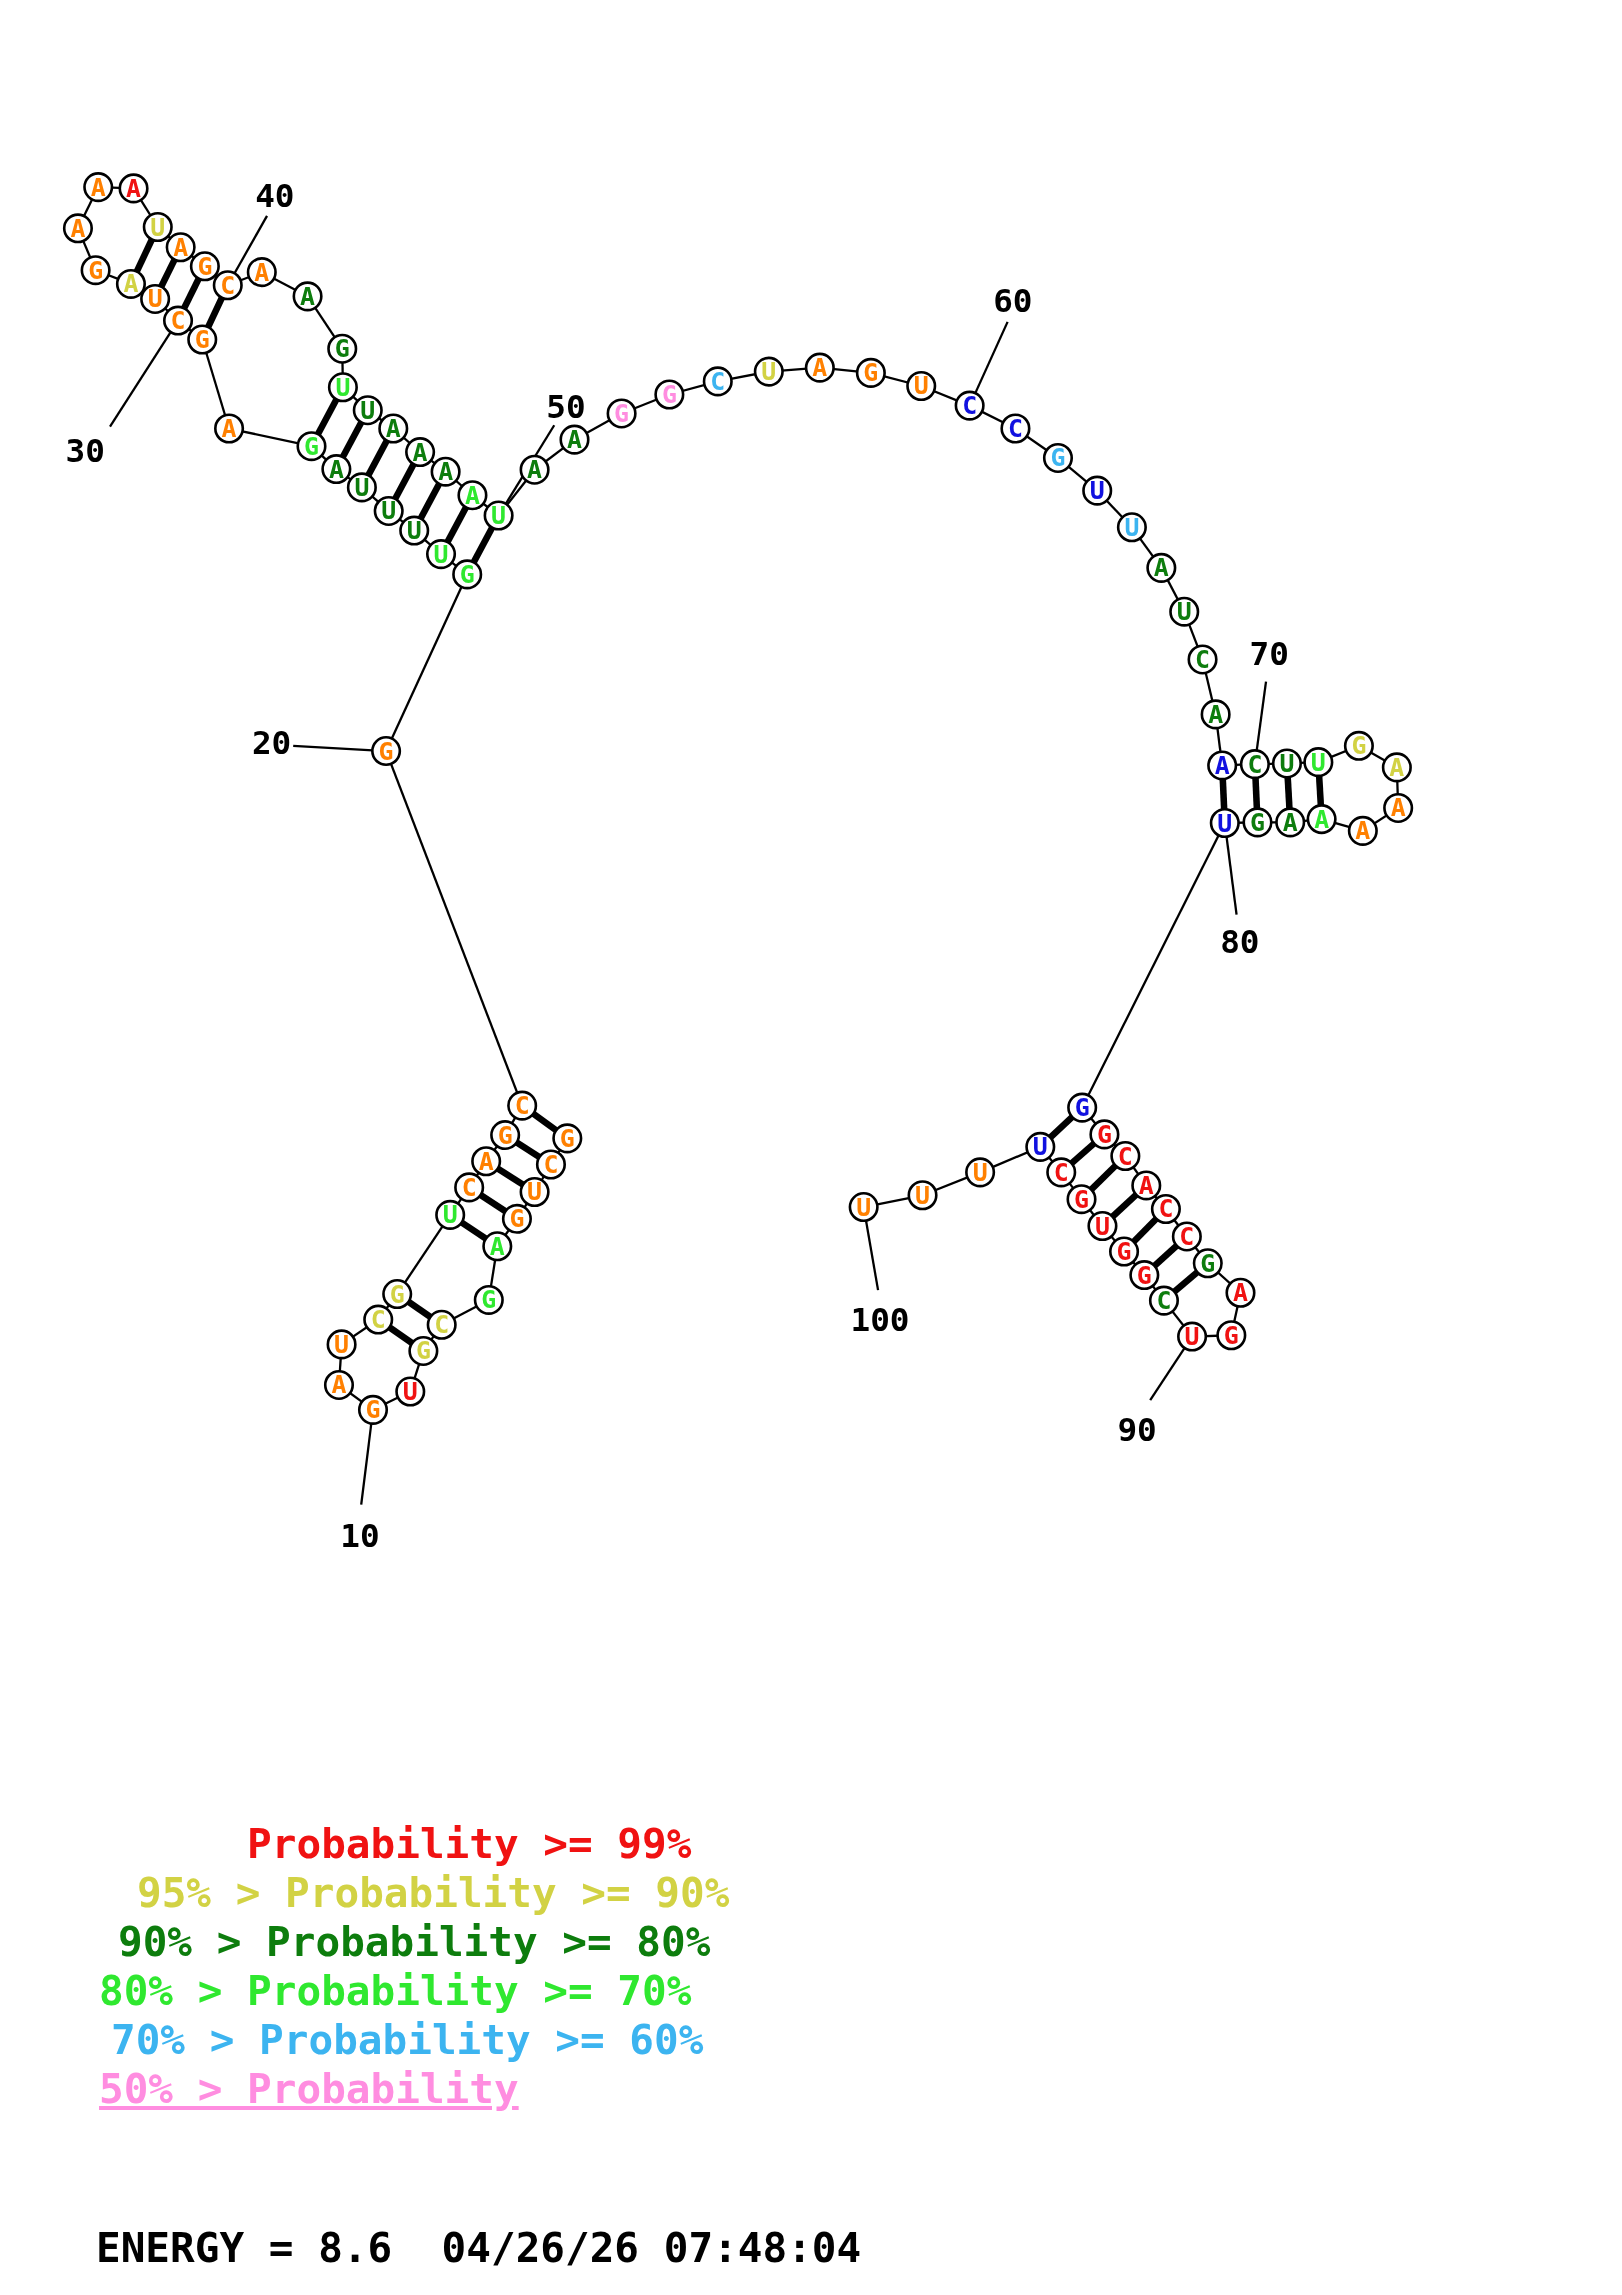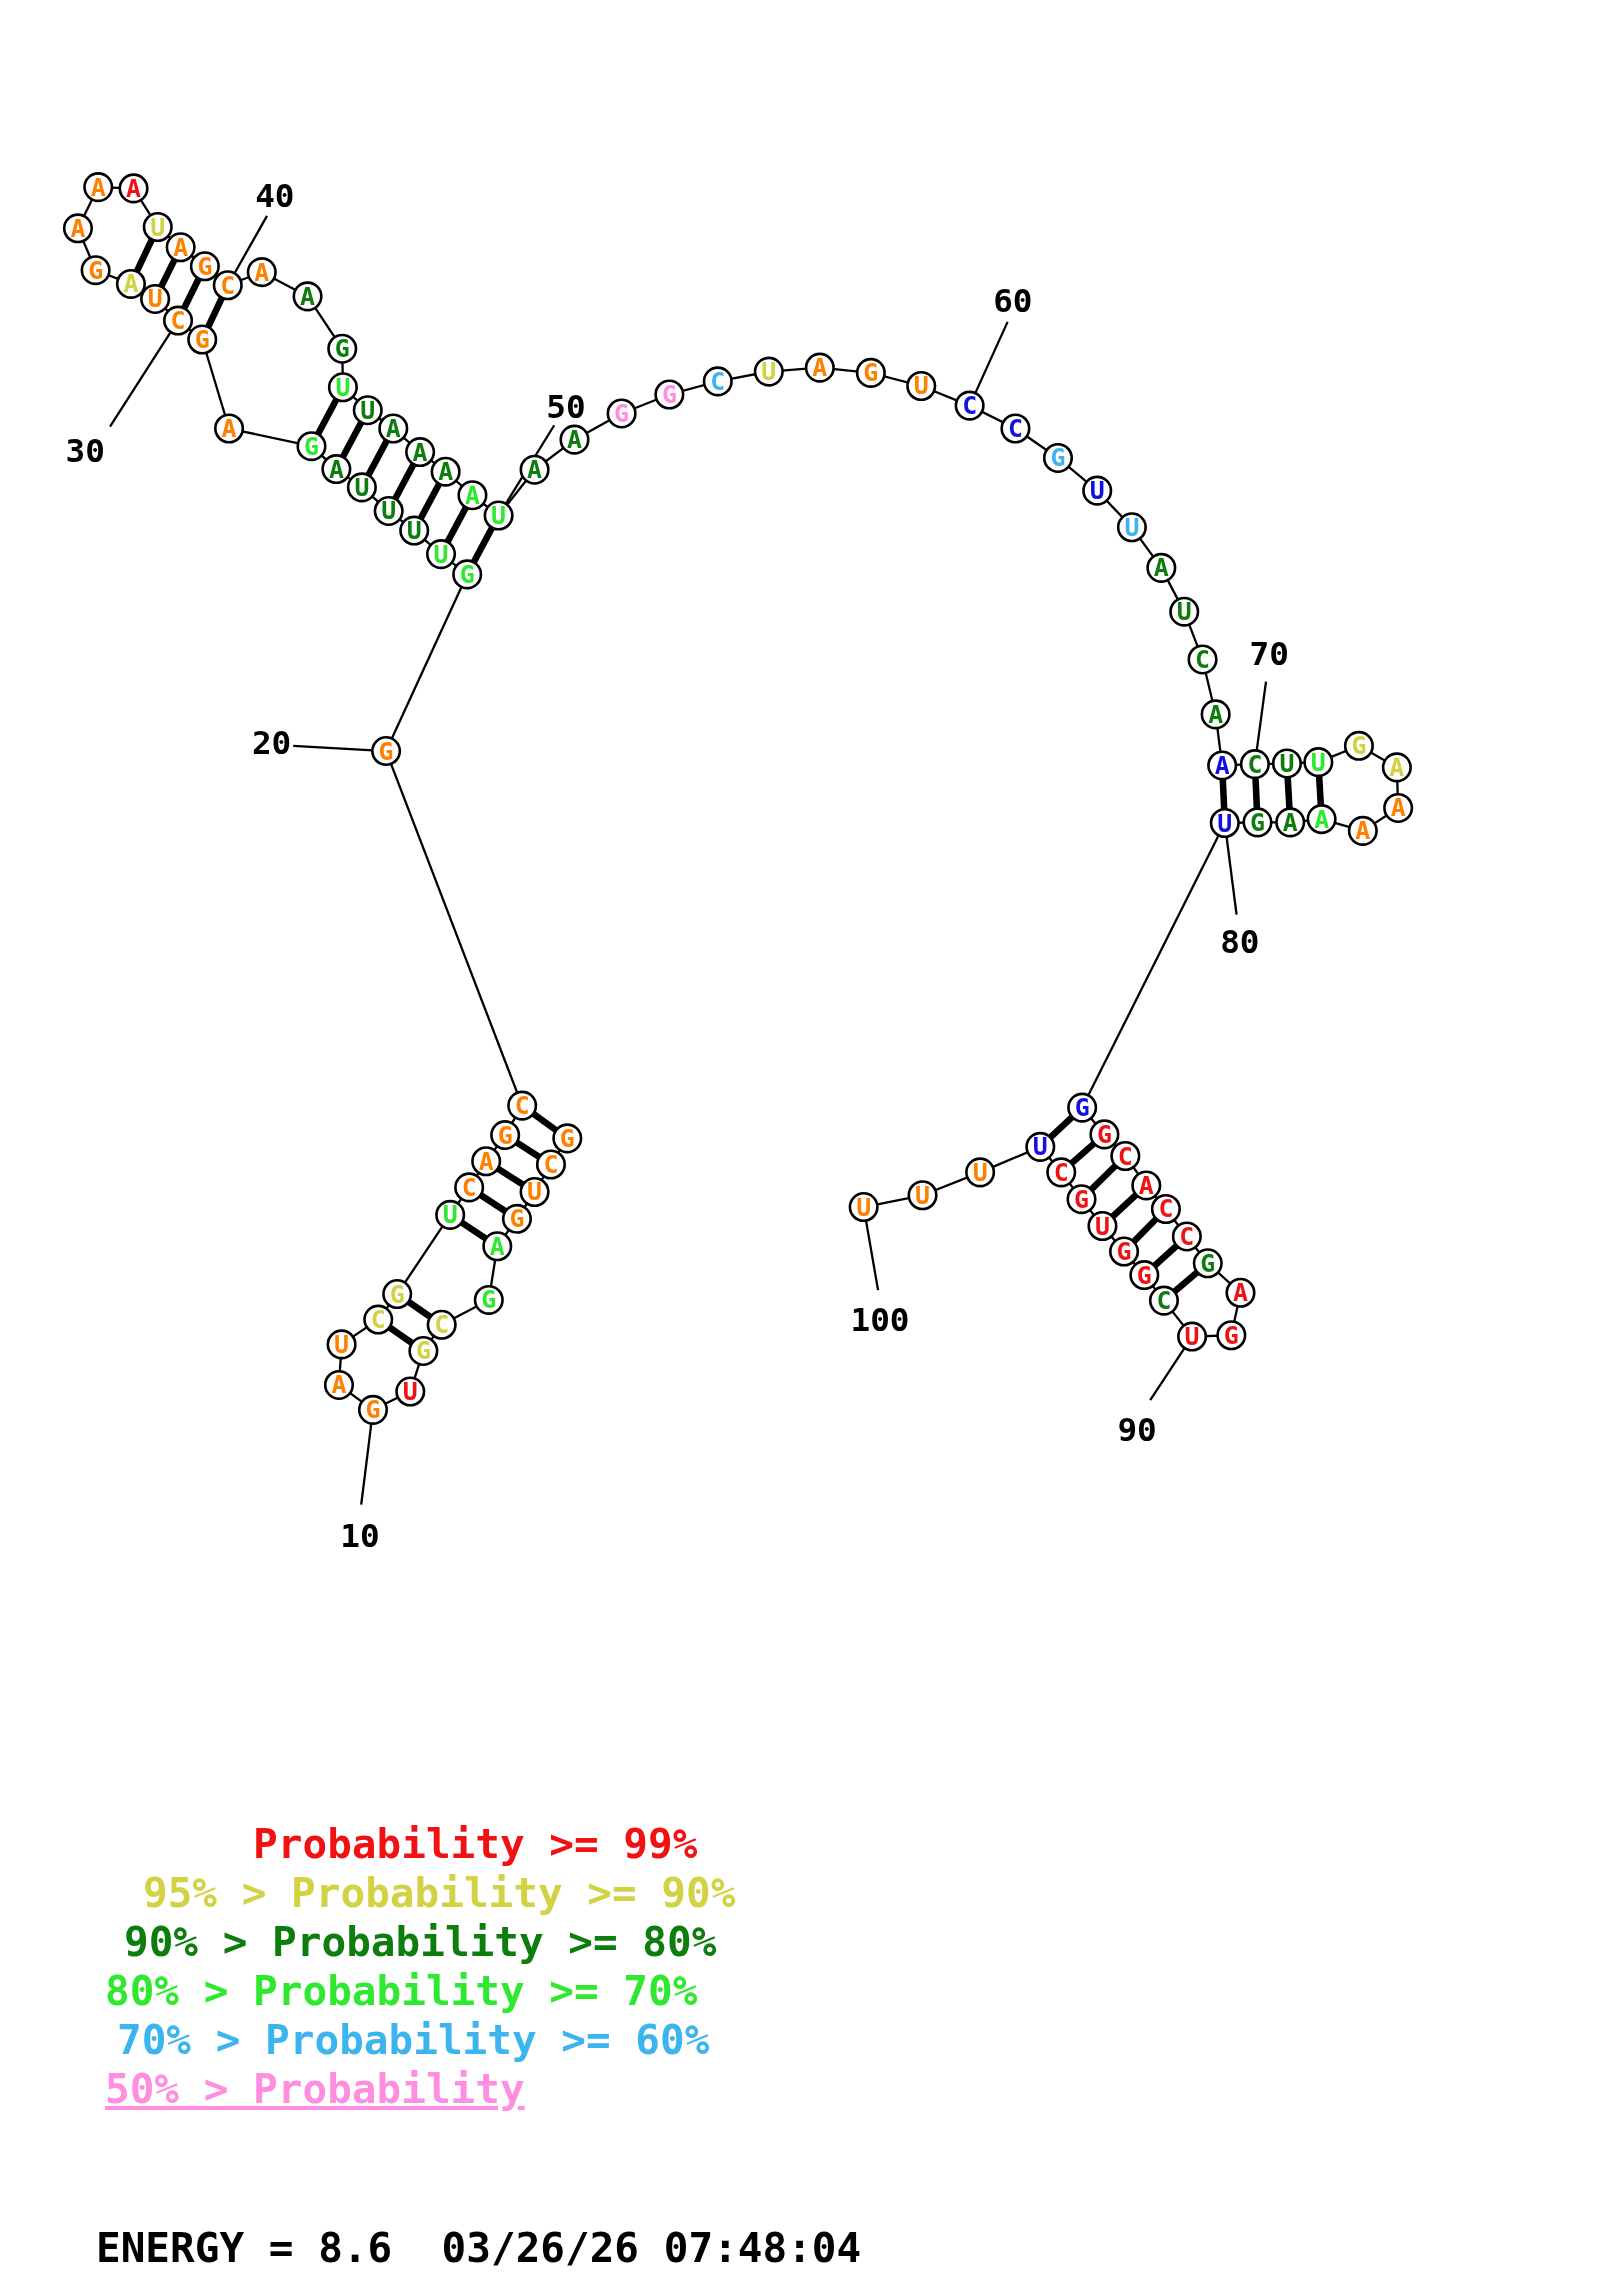--- a/index.html
+++ b/index.html
@@ -11,21 +11,21 @@
   .sheet {
     position: relative;
     width: 1622px; height: 2295px;
     background: #ffffff;
     overflow: hidden;
   }
   svg.structure {
     position: absolute; left: 0; top: 0;
   }
   .legend {
-    position: absolute; left: 105px; top: 1820px;
+    position: absolute; left: 99px; top: 1820px;
   }
   .legend-row {
     height: 49px; line-height: 49px;
     font-size: 41px; font-weight: bold;
     white-space: pre;
   }
   .energy-line {
     position: absolute; left: 96px; top: 2224px;
     font-size: 41px; font-weight: bold;
     color: #000000; white-space: pre;
@@ -589,16 +589,16 @@
 
   <div class="legend">
     <div class="legend-row" style="color: rgb(240, 18, 18);">      Probability &gt;= 99%</div>
     <div class="legend-row" style="color: rgb(210, 210, 68); margin-left: 38px;">95% &gt; Probability &gt;= 90%</div>
     <div class="legend-row" style="color: rgb(13, 125, 13); text-align: center;">90% &gt; Probability &gt;= 80%</div>
     <div class="legend-row" style="color: rgb(47, 232, 47);">80% &gt; Probability &gt;= 70%</div>
     <div class="legend-row" style="color: rgb(60, 180, 240); margin-left: 12px;">70% &gt; Probability &gt;= 60%</div>
     <div class="legend-row" style="color: rgb(255, 141, 224); text-decoration: underline;">50% &gt; Probability</div>
   </div>
 
-  <div class="energy-line">ENERGY = 8.6  03/26/26 07:48:04</div>
+  <div class="energy-line">ENERGY = 8.6  04/26/26 07:48:04</div>
 
 </div>
 
 
 </body></html>

